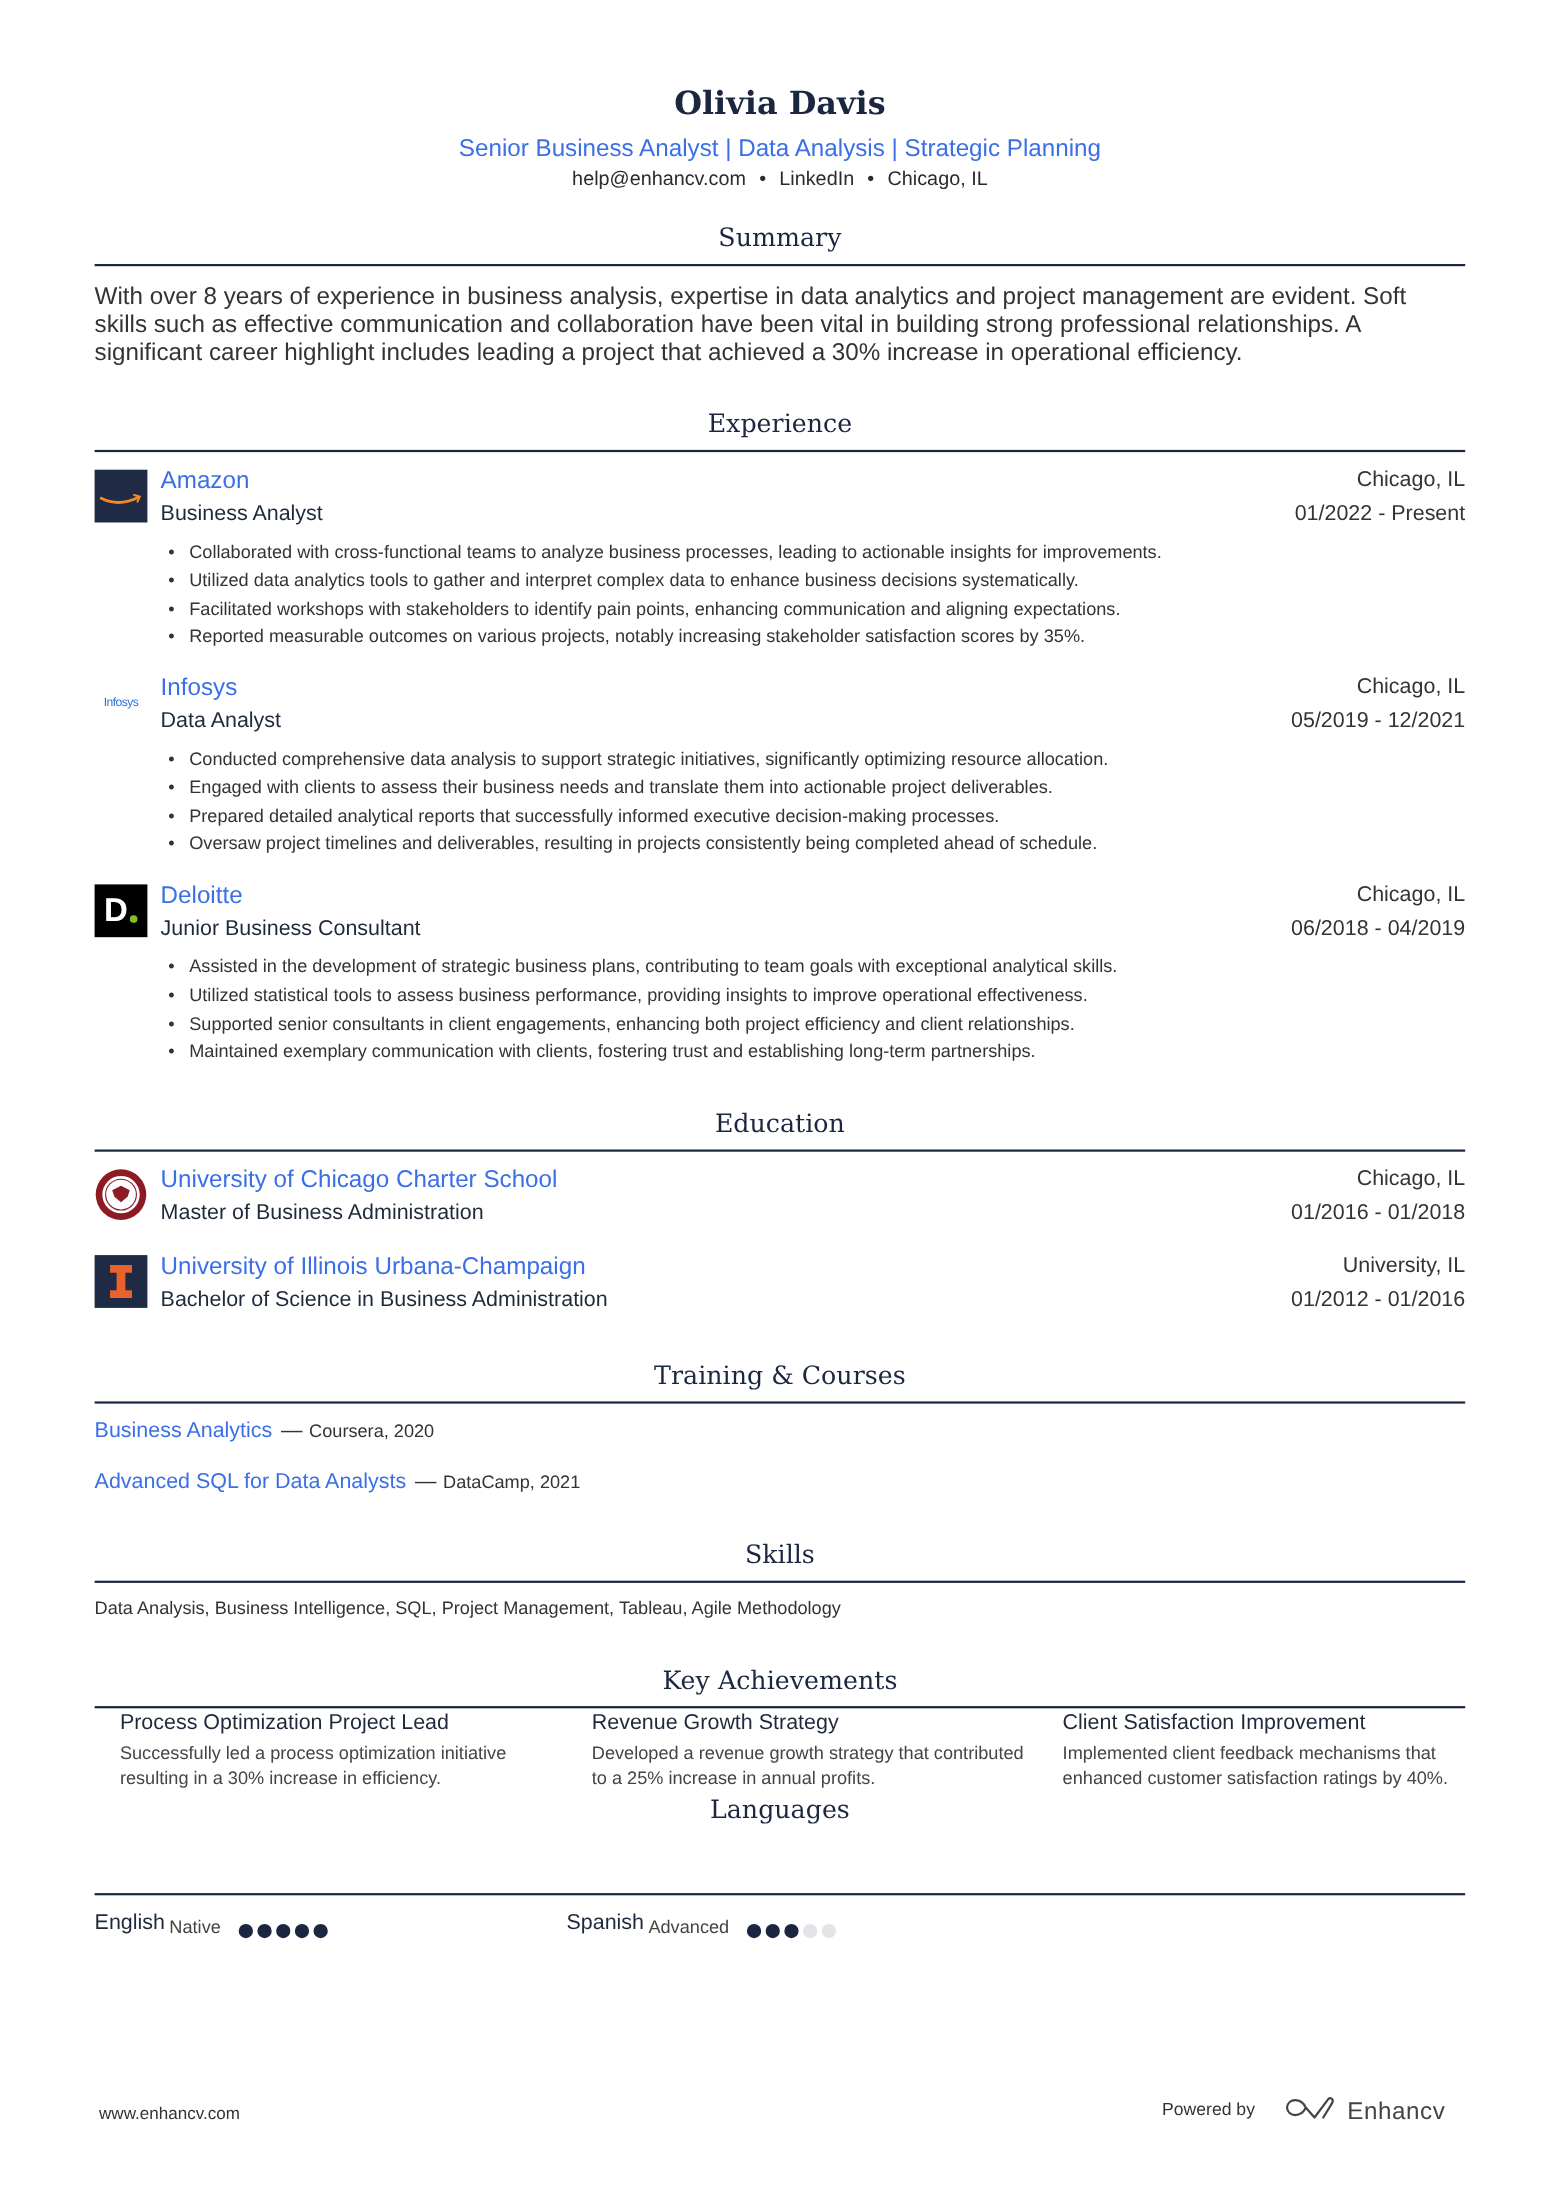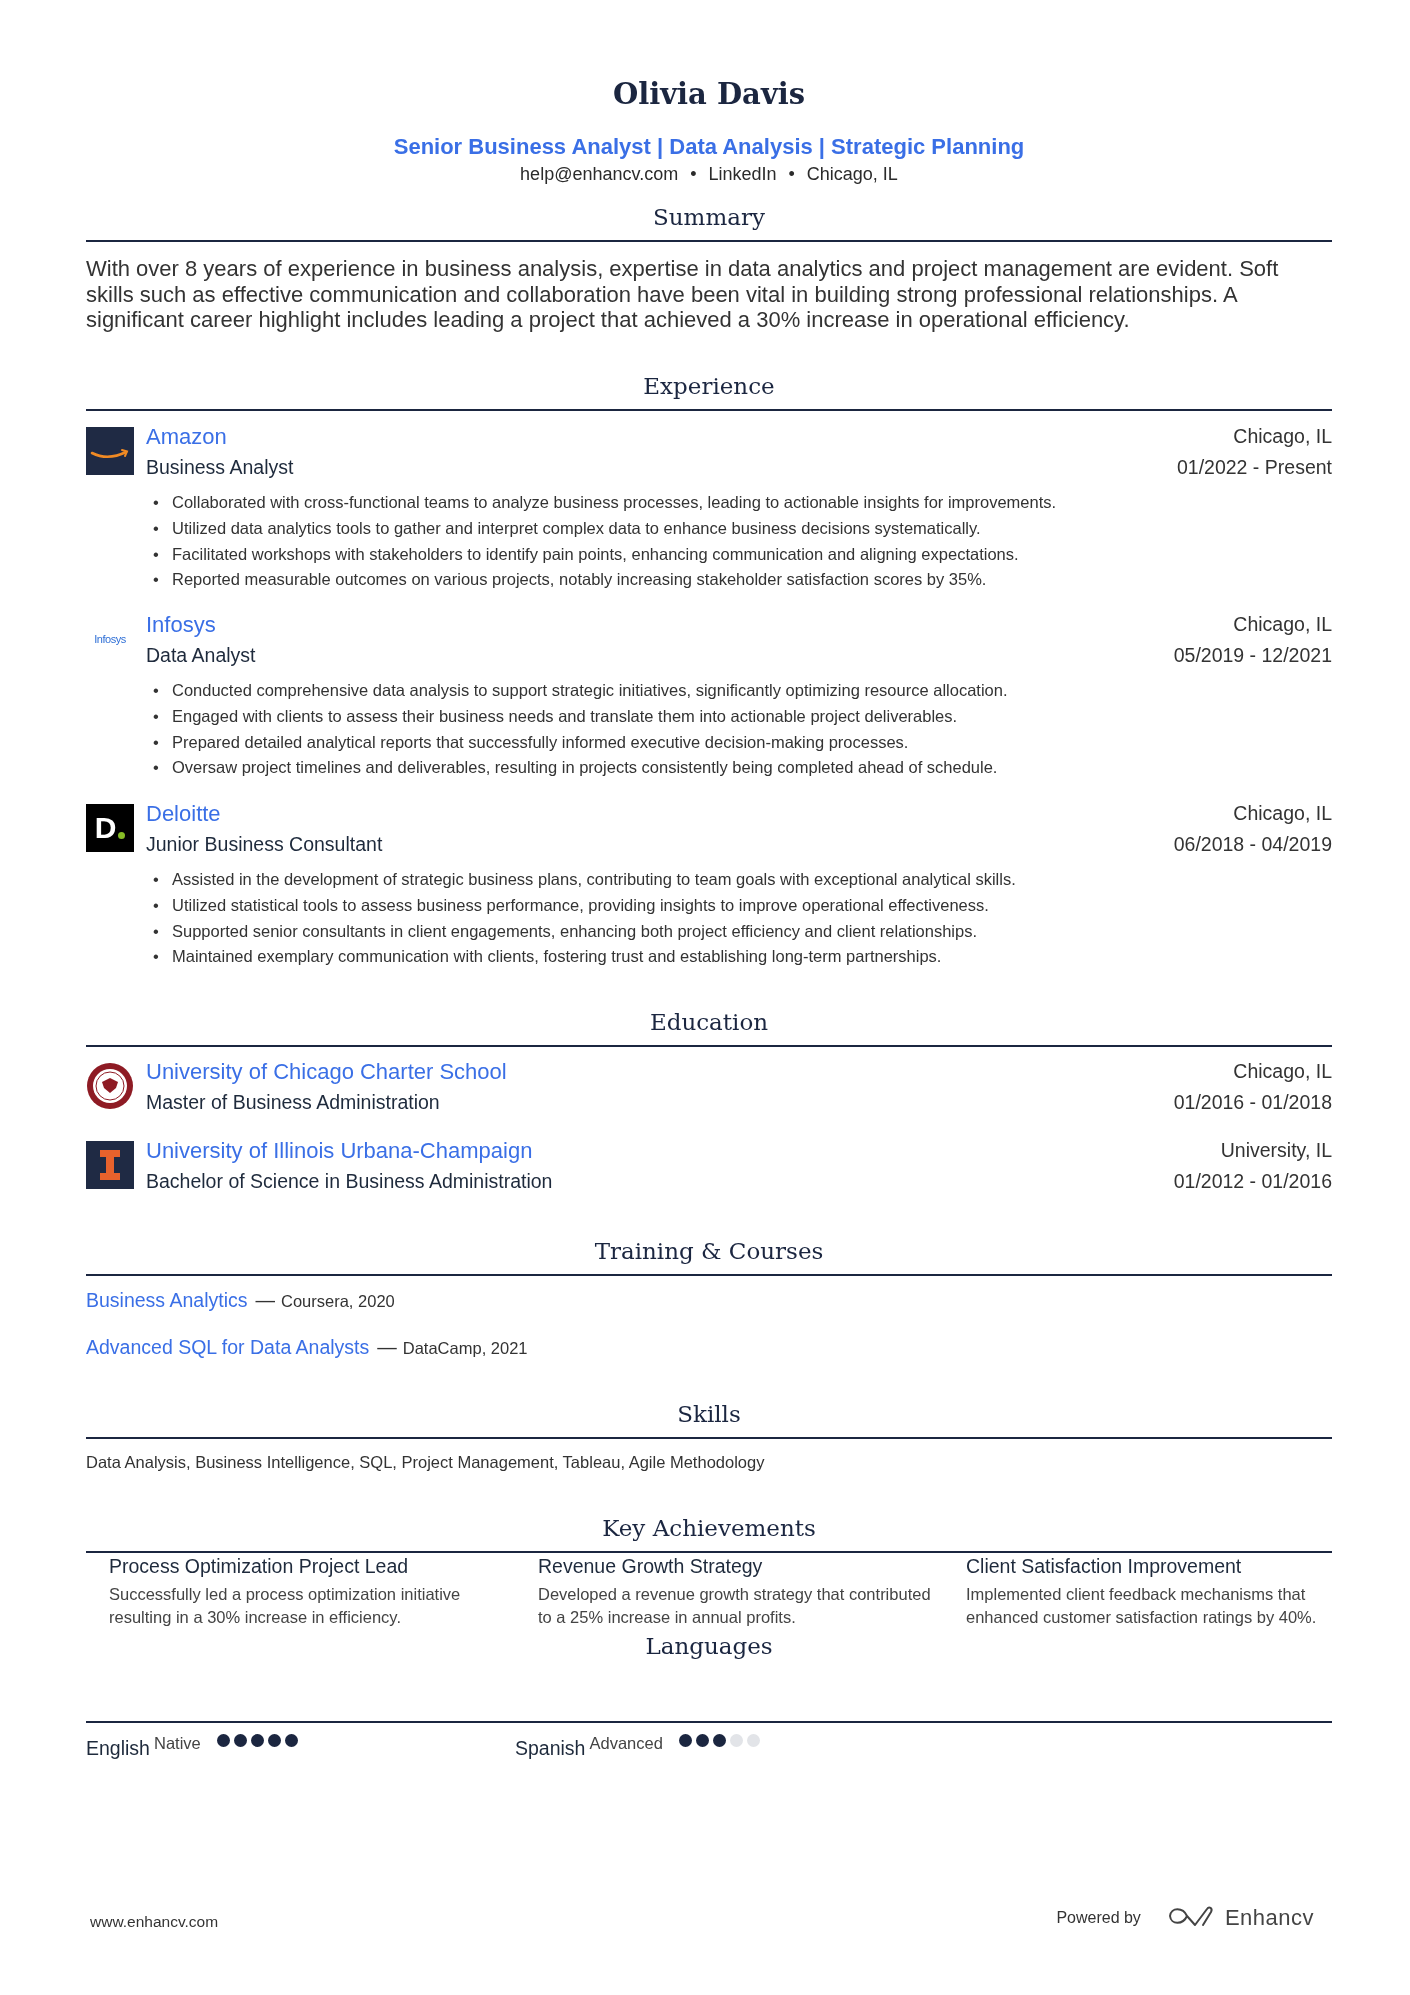--- a/index.html
+++ b/index.html
@@ -2,21 +2,21 @@
 <html><head>
   <meta charset="utf-8">
   <style>
     * { box-sizing: border-box; margin: 0; padding: 0; }
     html, body { width: 1410px; height: 1995px; background: #ffffff; }
     body { position: relative; font-family: "Liberation Sans", "DejaVu Sans", sans-serif; color: #1e2a3c; }
     .page { position: absolute; left: 86px; top: 0; width: 1246px; height: 1995px; }
 
     .header { position: absolute; top: 74px; left: 0; width: 100%; text-align: center; }
     .name { font-family: "DejaVu Serif", "Liberation Serif", serif; font-weight: bold; font-size: 29px; color: #1b2640; line-height: 40px; }
-    .headline { font-size: 22px; color: #3a6fe6; line-height: 30px; margin-top: 18px; font-weight: bold; }
+    .headline { font-size: 22px; color: #3a6fe6; line-height: 30px; margin-top: 6px; }
     .contact { font-size: 18px; color: #2b2b2b; line-height: 24px; }
     .contact .sep { margin: 0 12px; }
 
     .section-title { position: absolute; left: 0; width: 100%; text-align: center; font-family: "DejaVu Serif", "Liberation Serif", serif; font-size: 23px; color: #1b2640; line-height: 30px; }
     .rule { position: absolute; left: 0; width: 100%; height: 2px; background: #1b2640; }
 
     .summary { position: absolute; top: 256px; left: 0; width: 1246px; font-size: 22px; line-height: 25.5px; color: #333; }
 
     .entry { position: absolute; left: 0; width: 100%; }
     .logo { position: absolute; left: 0; top: 5px; width: 48px; height: 48px; }
@@ -32,21 +32,21 @@
     .course .ctitle { color: #3a6fe6; }
     .course .dash { color: #333; margin: 0 6px 0 8px; }
     .course .cmeta { font-size: 16.5px; color: #333; }
 
     .skills { position: absolute; top: 1450px; left: 0; font-size: 16.5px; line-height: 24px; color: #333; }
 
     .ach { position: absolute; top: 1552px; width: 400px; margin-left: 23px; }
     .ach .atitle { font-size: 19.5px; line-height: 28px; color: #1e2a3c; }
     .ach .adesc { font-size: 16.5px; line-height: 22.5px; color: #444; margin-top: 3px; }
 
-    .lang { position: absolute; top: 1734px; display: flex; align-items: flex-start; }
+    .lang { position: absolute; top: 1734px; display: flex; align-items: flex-end; }
     .lang .lname { font-size: 19.5px; color: #1e2a3c; line-height: 28px; }
     .lang .llevel { font-size: 16.5px; color: #444; margin-left: 4px; margin-right: 16px; }
     .dots { display: flex; gap: 4px; }
     .dot { width: 13px; height: 13px; border-radius: 50%; background: #1b2640; }
     .dot.off { background: #e2e4e8; }
 
     .footer-left { position: absolute; left: 4px; top: 1913px; font-size: 15.5px; color: #333; }
     .footer-right { position: absolute; right: 18px; top: 1903px; display: flex; align-items: center; }
     .footer-right .powered { font-size: 16px; color: #333; margin-right: 26px; }
     .footer-right .brand { font-size: 22px; color: #444; margin-left: 10px; letter-spacing: 0.5px; }

